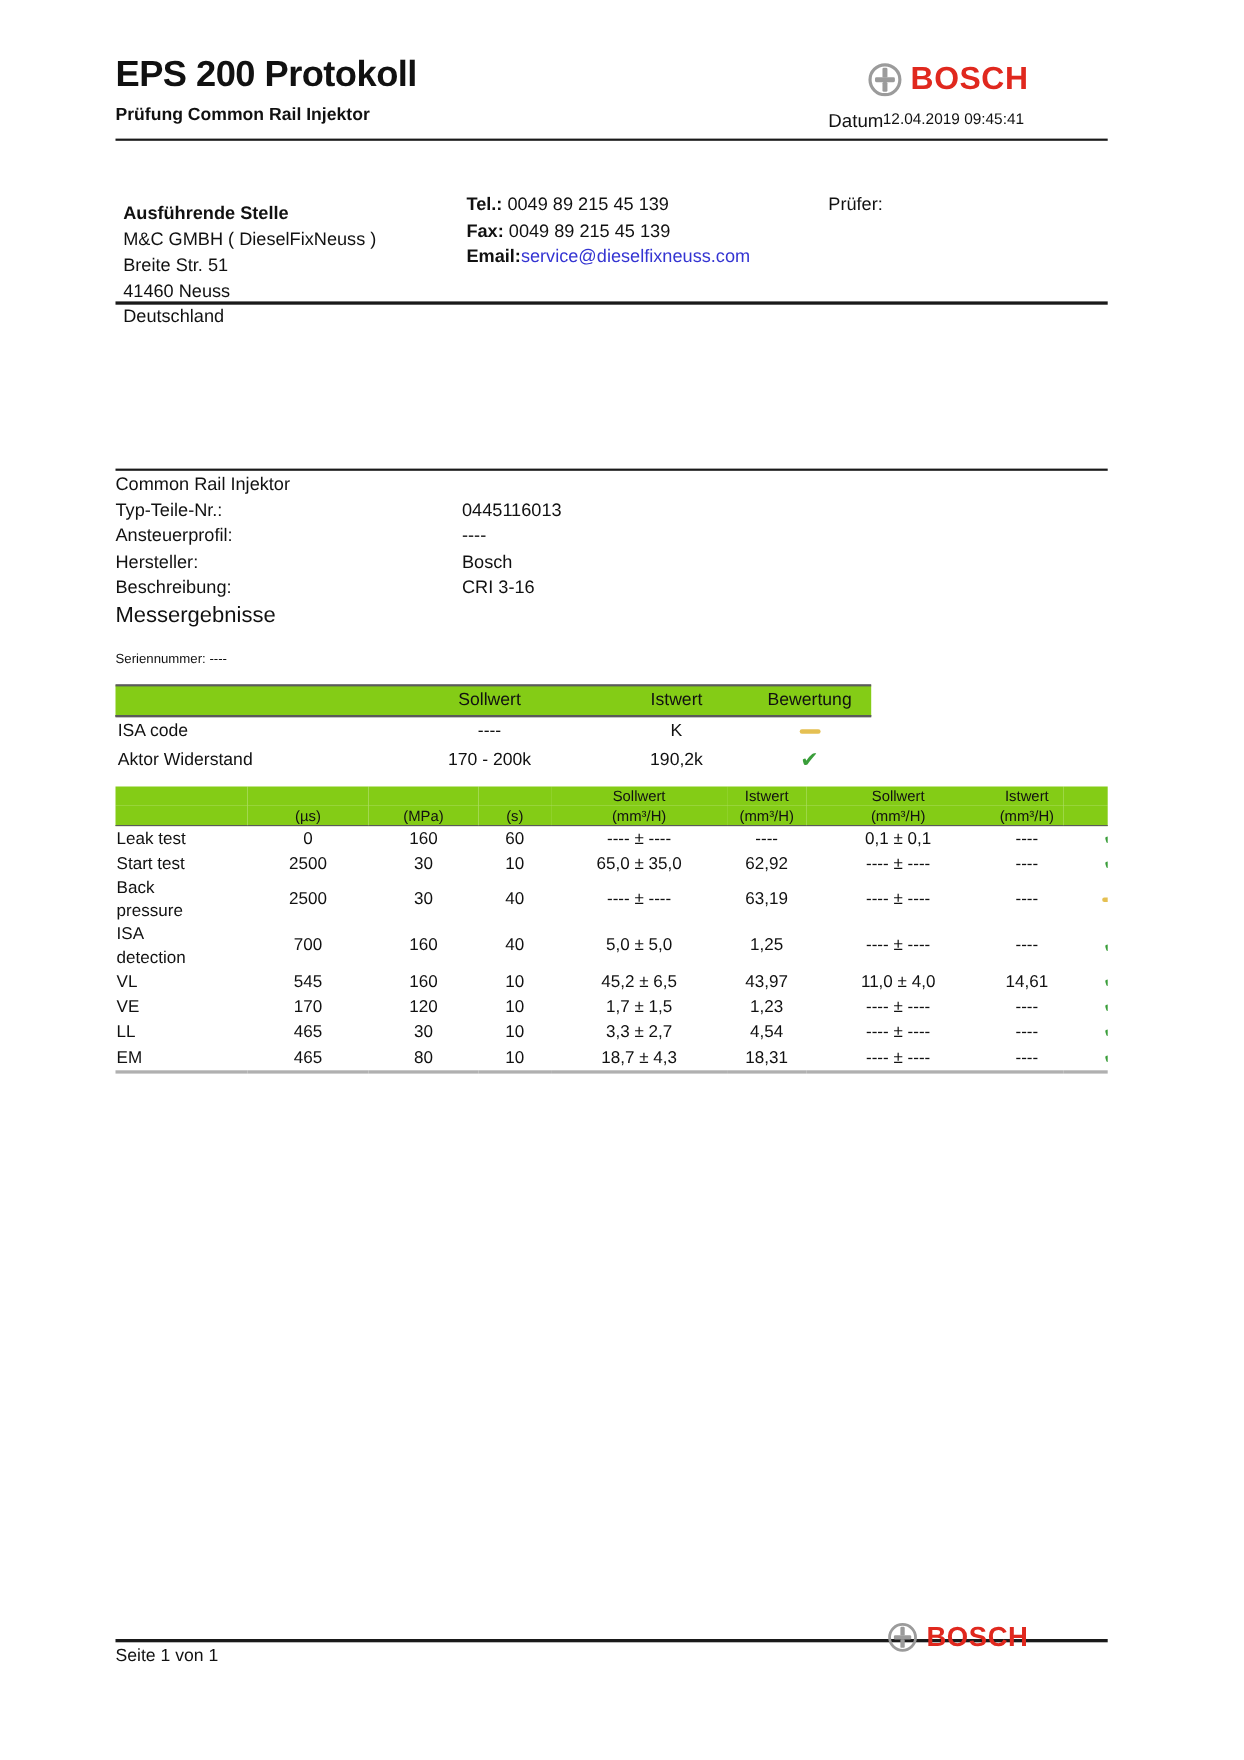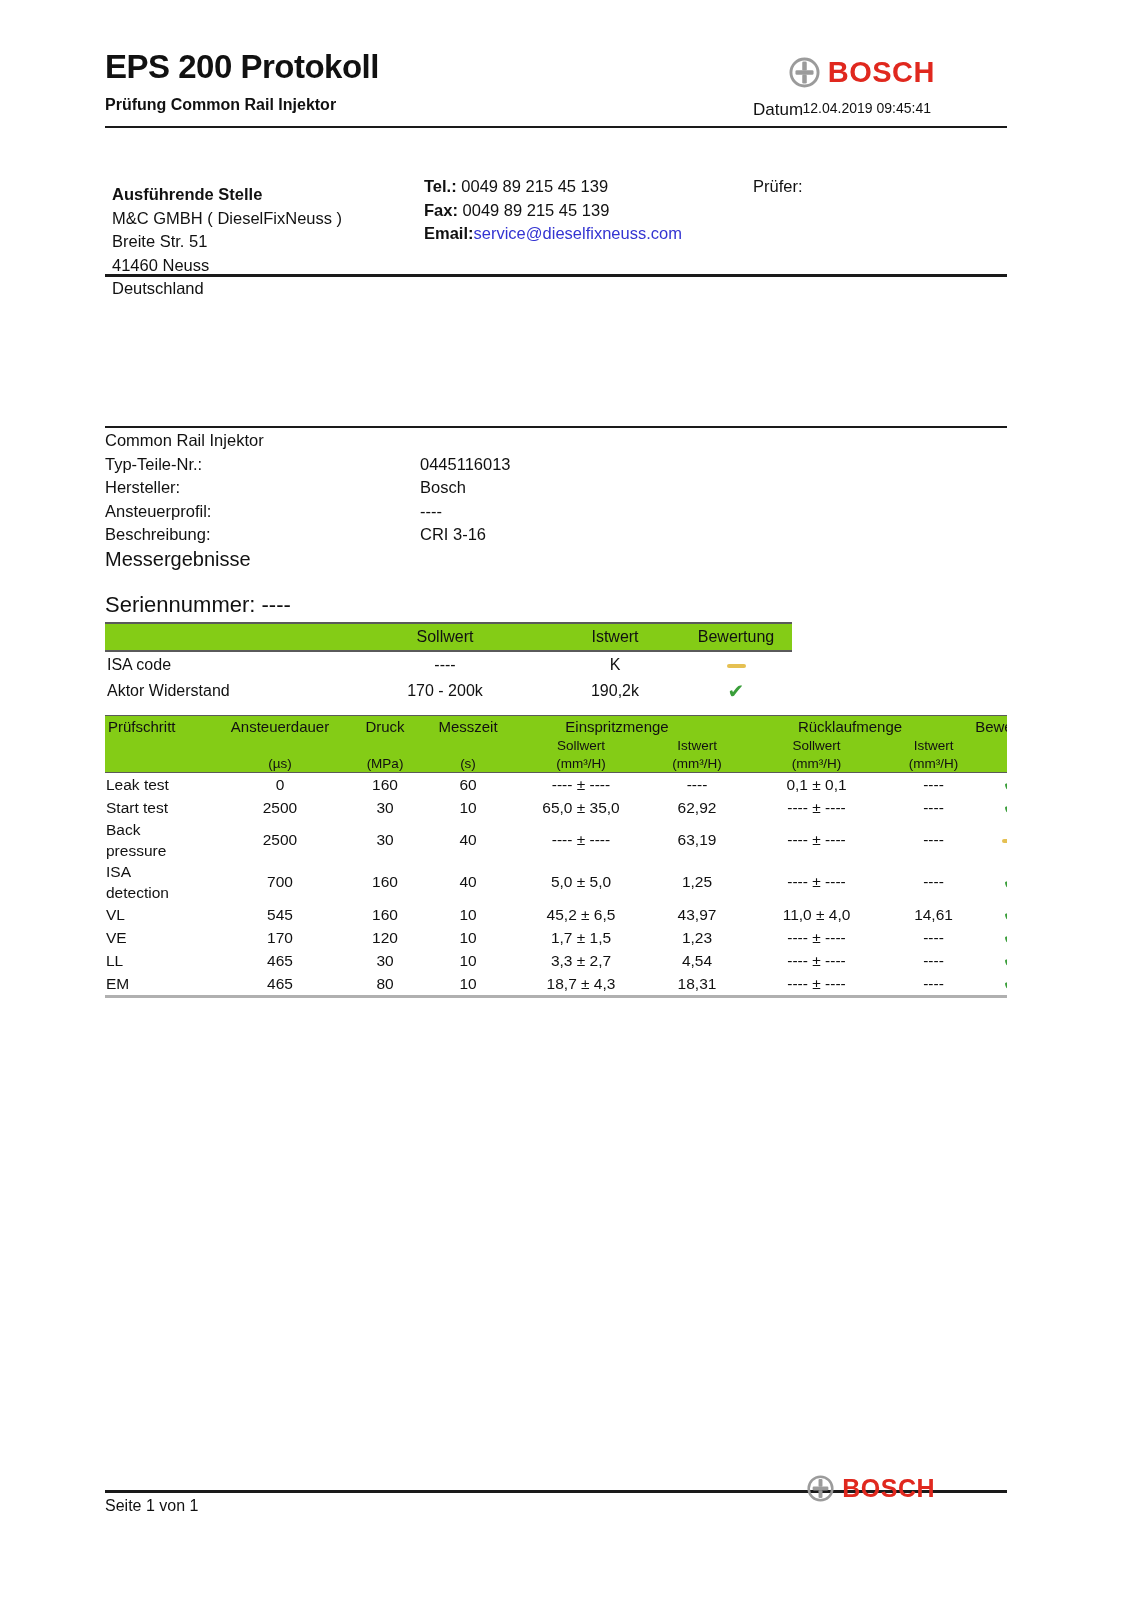--- a/index.html
+++ b/index.html
@@ -37,21 +37,21 @@
   .sec-cust{position:absolute;left:105px;top:281px;width:950px;}
   .sec-cust .col-mid{position:absolute;left:319px;top:19px;}
   .sec-cust .col-right{position:absolute;left:648px;top:19px;}
 
   
   .sec-inj{position:absolute;left:105px;top:429px;width:950px;}
   .sec-inj .row{position:relative;}
   .sec-inj .val{position:absolute;left:315px;top:0;}
 
   .h-results{position:absolute;left:105px;top:548px;font-size:20px;}
-  .serial{position:absolute;left:105px;top:592px;font-size:22px;}
+  .serial{position:absolute;left:105px;top:592px;font-size:12px;}
 
   
   table{border-collapse:collapse;table-layout:fixed;}
   th,td{padding:0;font-weight:normal;vertical-align:middle;}
   .num{text-align:center;}
   thead tr{background:#84cc16;}
 
   
   .summary-table{position:absolute;left:105px;top:622px;width:687px;font-size:16px;}
   .summary-table th{height:26px;border-top:2px solid #5a5a5a;border-bottom:2px solid #5a5a5a;font-size:16px;}
@@ -126,26 +126,26 @@
 
   <div class="rule" style="top:426px;height:2px;"></div>
 
   <div class="sec-inj">
     <div class="t">Common Rail Injektor</div>
     <div class="row t">
       <span>Typ-Teile-Nr.:</span>
       <span class="val">0445116013</span>
     </div>
     <div class="row t">
+      <span>Ansteuerprofil:</span>
+      <span class="val">----</span>
+    </div>
+    <div class="row t">
       <span>Hersteller:</span>
       <span class="val">Bosch</span>
-    </div>
-    <div class="row t">
-      <span>Ansteuerprofil:</span>
-      <span class="val">----</span>
     </div>
     <div class="row t">
       <span>Beschreibung:</span>
       <span class="val">CRI 3-16</span>
     </div>
   </div>
 
   <div class="h-results">Messergebnisse</div>
   <div class="serial"><span>Seriennummer:</span> <span>----</span></div>
 
@@ -186,29 +186,20 @@
         <col style="width:110px">
         <col style="width:100px">
         <col style="width:66px">
       <col style="width:160px">
         <col style="width:72px">
         <col style="width:167px">
         <col style="width:67px">
         <col style="width:88px">
     </colgroup>
     <thead>
-      <tr class="r1">
-        <th class="c1">Prüfschritt</th>
-        <th class="num">Ansteuerdauer</th>
-        <th class="num">Druck</th>
-        <th class="num">Messzeit</th>
-        <th class="num" colspan="2">Einspritzmenge</th>
-        <th class="num" colspan="2">Rücklaufmenge</th>
-        <th class="num">Bewertung</th>
-      </tr>
       <tr class="r2">
         <th></th>
           <th></th>
           <th></th>
           <th></th>
         <th class="num">Sollwert</th>
         <th class="num">Istwert</th>
         <th class="num">Sollwert</th>
         <th class="num">Istwert</th>
         <th></th>

